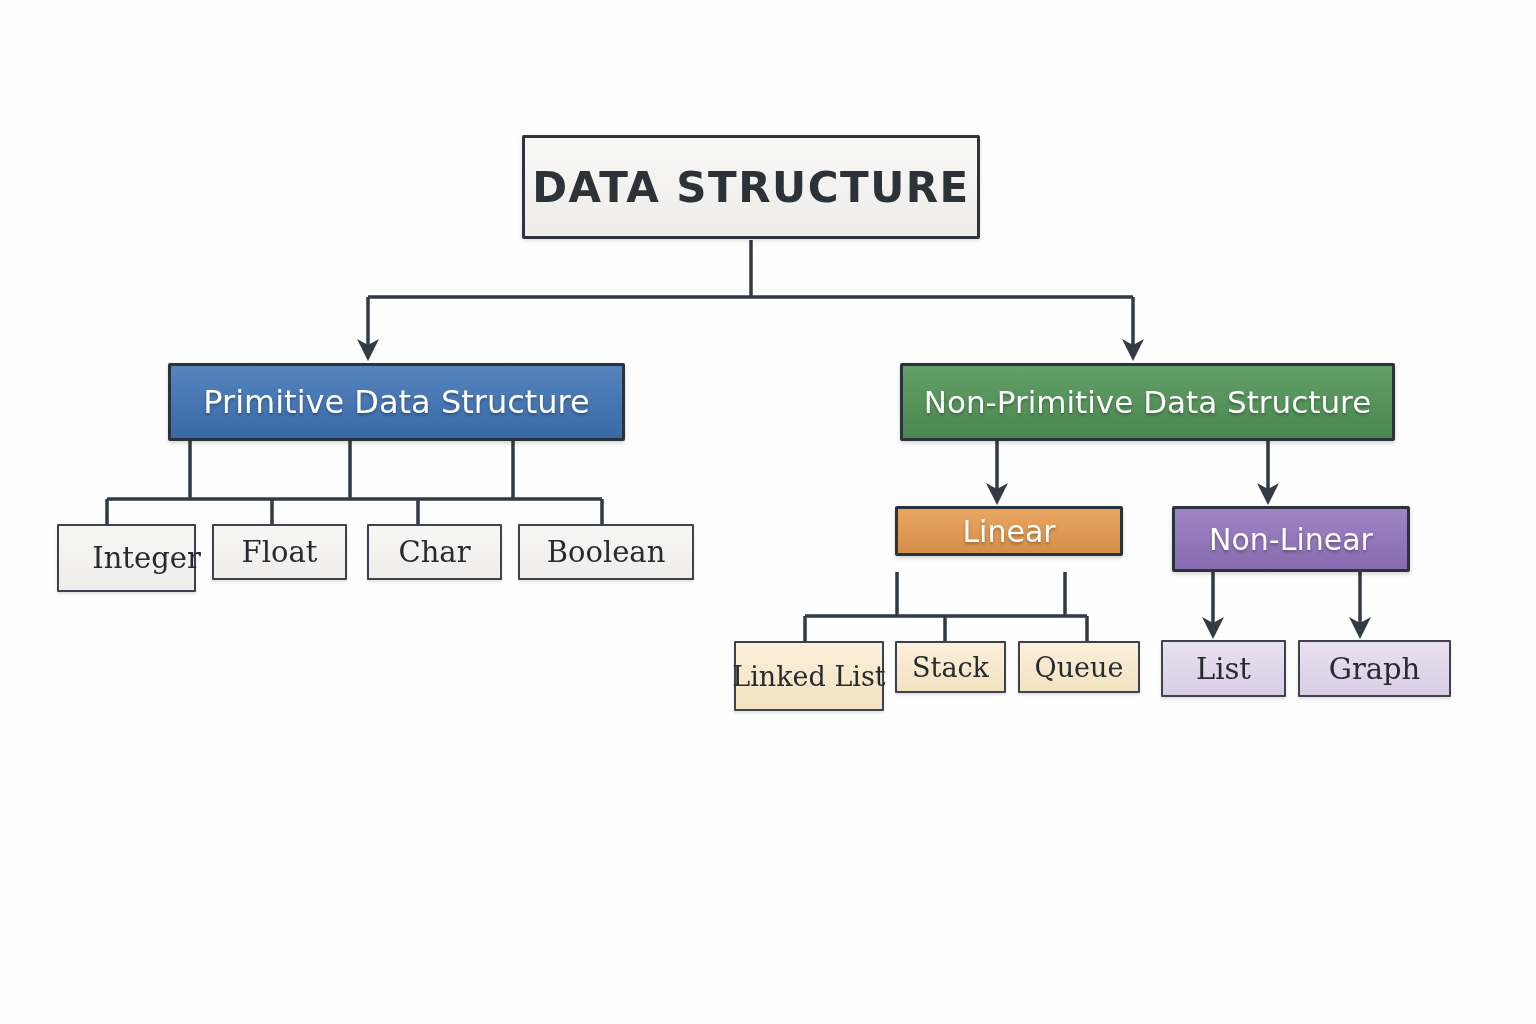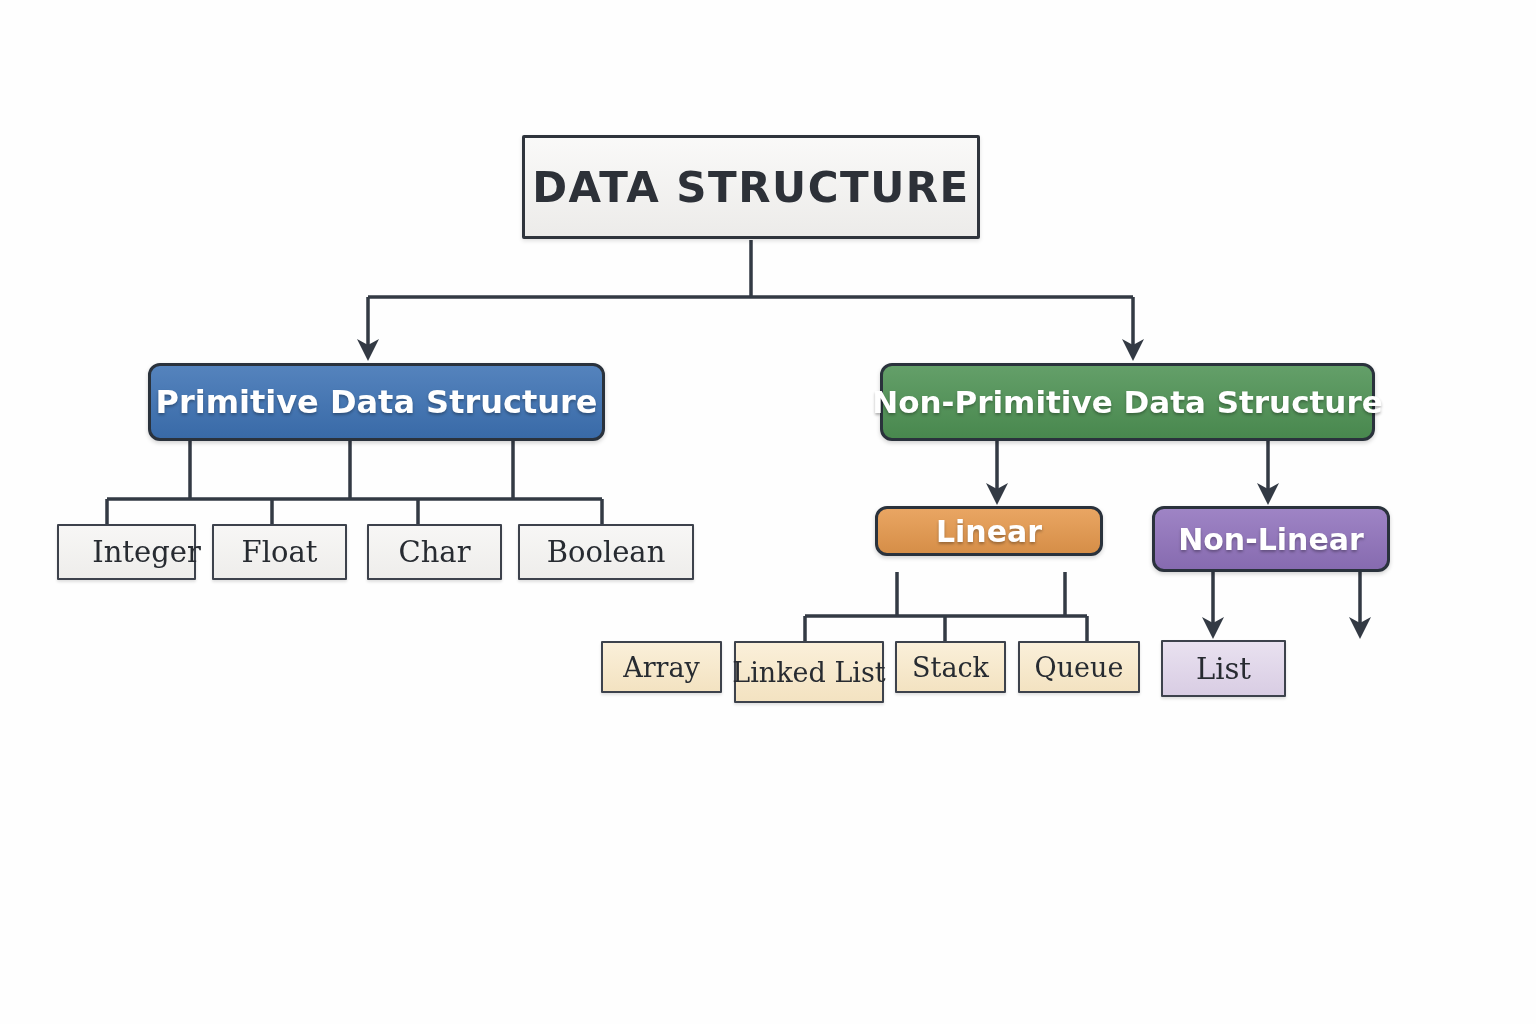--- a/index.html
+++ b/index.html
@@ -5,24 +5,24 @@
   html,body{margin:0;padding:0;background:#ffffff;}
   .canvas{position:relative;width:1536px;height:1024px;background:#fefefe;overflow:hidden;
           font-family:"DejaVu Sans",sans-serif;}
   .wires{position:absolute;left:0;top:0;}
   .node{position:absolute;display:flex;align-items:center;justify-content:center;
         box-sizing:border-box;text-align:center;white-space:nowrap;}
   .root-node{font-weight:bold;letter-spacing:1.5px;font-size:42px;
         border:3px solid #2f343c;border-radius:2px;
         background-image:linear-gradient(180deg,rgba(255,255,255,.5),rgba(0,0,0,.03));
         box-shadow:0 2px 4px rgba(0,0,0,.12);}
-  .head{font-weight:bold;border:3px solid #2a323c;border-radius:12px;
+  .head{font-weight:normal;border:3px solid #2a323c;border-radius:2px;
         text-shadow:0 2px 3px rgba(0,0,0,.30);
         background-image:linear-gradient(180deg,rgba(255,255,255,.12),rgba(0,0,0,.07));
-        box-shadow:0 2px 4px rgba(0,0,0,.18);}
+        box-shadow:0 2px 4px rgba(0,0,0,.18);margin-left:20px;}
   .leaf{font-family:"DejaVu Serif",serif;border:2px solid #3d424c;border-radius:1px;
         background-image:linear-gradient(180deg,rgba(255,255,255,.35),rgba(0,0,0,.02));
         box-shadow:0 2px 3px rgba(0,0,0,.12);}
 </style>
 </head>
 <body>
 
 <div class="canvas">
 
   <svg class="wires" width="1536" height="1024" style="stroke: rgb(51, 58, 68);">
@@ -61,32 +61,32 @@
   <div class="node root-node" style="left: 522px; top: 135px; width: 458px; height: 104px; background-color: rgb(244, 243, 241); color: rgb(45, 49, 56);">DATA STRUCTURE</div>
 
   <div class="node head" style="left: 148px; top: 363px; width: 457px; height: 78px; font-size: 32px; background-color: rgb(61, 114, 180); color: rgb(255, 255, 255);">Primitive Data Structure</div>
 
   <div class="node head" style="left: 880px; top: 363px; width: 495px; height: 78px; font-size: 31px; background-color: rgb(78, 146, 84); color: rgb(255, 255, 255);">Non-Primitive Data Structure</div>
 
   <div class="node head" style="left: 875px; top: 506px; width: 228px; height: 50px; font-size: 30px; background-color: rgb(230, 153, 77); color: rgb(255, 255, 255);">Linear</div>
 
   <div class="node head" style="left: 1152px; top: 506px; width: 238px; height: 66px; font-size: 30px; background-color: rgb(145, 115, 189); color: rgb(255, 255, 255);">Non-Linear</div>
 
-  <div class="node leaf" style="left: 57px; top: 524px; width: 139px; height: 56px; font-size: 29px; background-color: rgb(243, 242, 240); color: rgb(39, 43, 49); padding-left: 40px;">Integer</div>
+  <div class="node leaf" style="left: 57px; top: 524px; width: 139px; height: 68px; font-size: 29px; background-color: rgb(243, 242, 240); color: rgb(39, 43, 49); padding-left: 40px;">Integer</div>
 
   <div class="node leaf" style="left: 212px; top: 524px; width: 135px; height: 56px; font-size: 29px; background-color: rgb(243, 242, 240); color: rgb(39, 43, 49);">Float</div>
 
   <div class="node leaf" style="left: 367px; top: 524px; width: 135px; height: 56px; font-size: 29px; background-color: rgb(243, 242, 240); color: rgb(39, 43, 49);">Char</div>
 
   <div class="node leaf" style="left: 518px; top: 524px; width: 176px; height: 56px; font-size: 29px; background-color: rgb(243, 242, 240); color: rgb(39, 43, 49);">Boolean</div>
 
-  <div class="node leaf" style="left: 601px; top: 641px; width: 121px; height: 52px; font-size: 27px; background-color: rgb(248, 231, 197); color: rgb(39, 43, 49);">Array</div>
 
-  <div class="node leaf" style="left: 734px; top: 641px; width: 150px; height: 62px; font-size: 27px; background-color: rgb(248, 231, 197); color: rgb(39, 43, 49);">Linked List</div>
+  <div class="node leaf" style="left: 734px; top: 641px; width: 150px; height: 70px; font-size: 27px; background-color: rgb(248, 231, 197); color: rgb(39, 43, 49);">Linked List</div>
 
   <div class="node leaf" style="left: 895px; top: 641px; width: 111px; height: 52px; font-size: 27px; background-color: rgb(248, 231, 197); color: rgb(39, 43, 49);">Stack</div>
 
   <div class="node leaf" style="left: 1018px; top: 641px; width: 122px; height: 52px; font-size: 27px; background-color: rgb(248, 231, 197); color: rgb(39, 43, 49); text-align: right;">Queue</div>
 
   <div class="node leaf" style="left: 1161px; top: 640px; width: 125px; height: 57px; font-size: 29px; background-color: rgb(221, 209, 232); color: rgb(39, 43, 49);">List</div>
 
+  <div class="node leaf" style="left: 1298px; top: 640px; width: 153px; height: 57px; font-size: 29px; background-color: rgb(221, 209, 232); color: rgb(39, 43, 49);">Graph</div>
 
 </div>
 
 </body></html>

